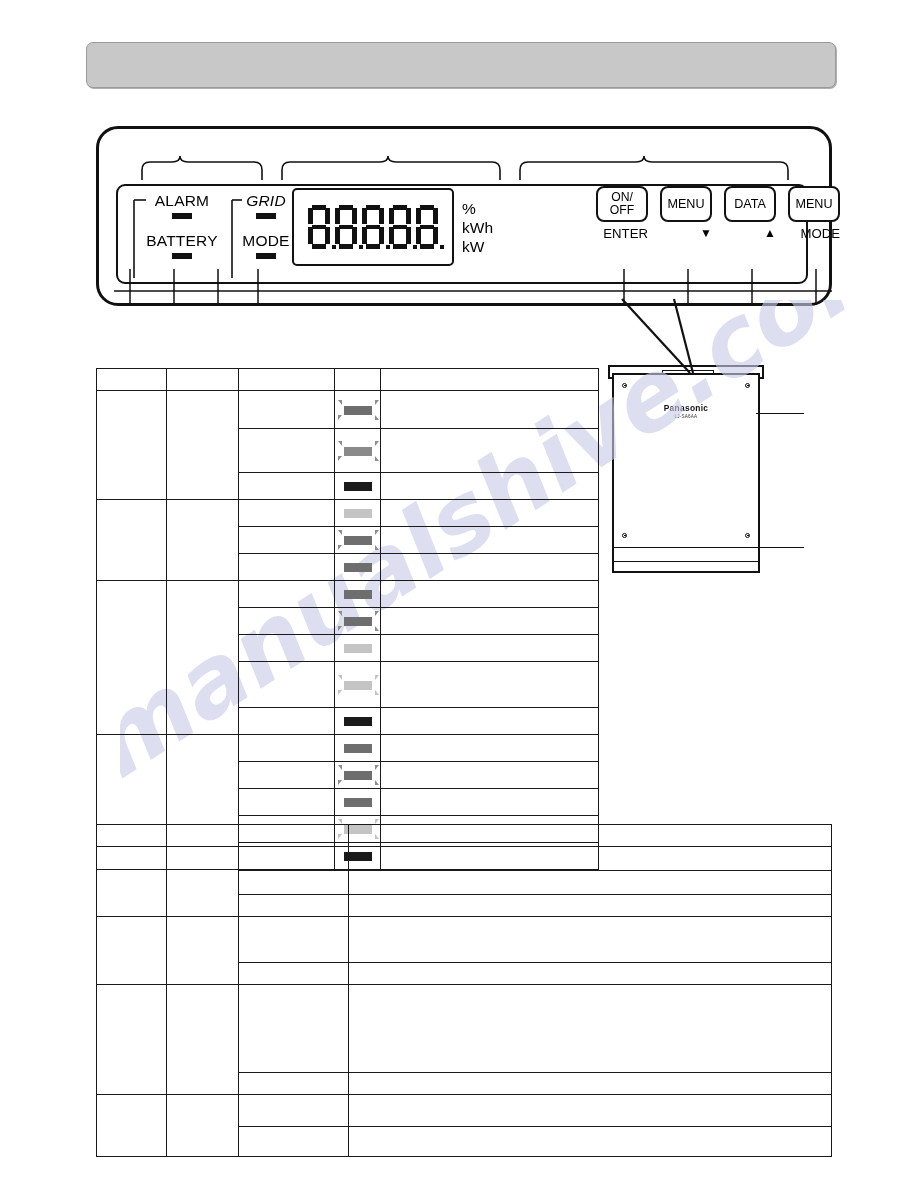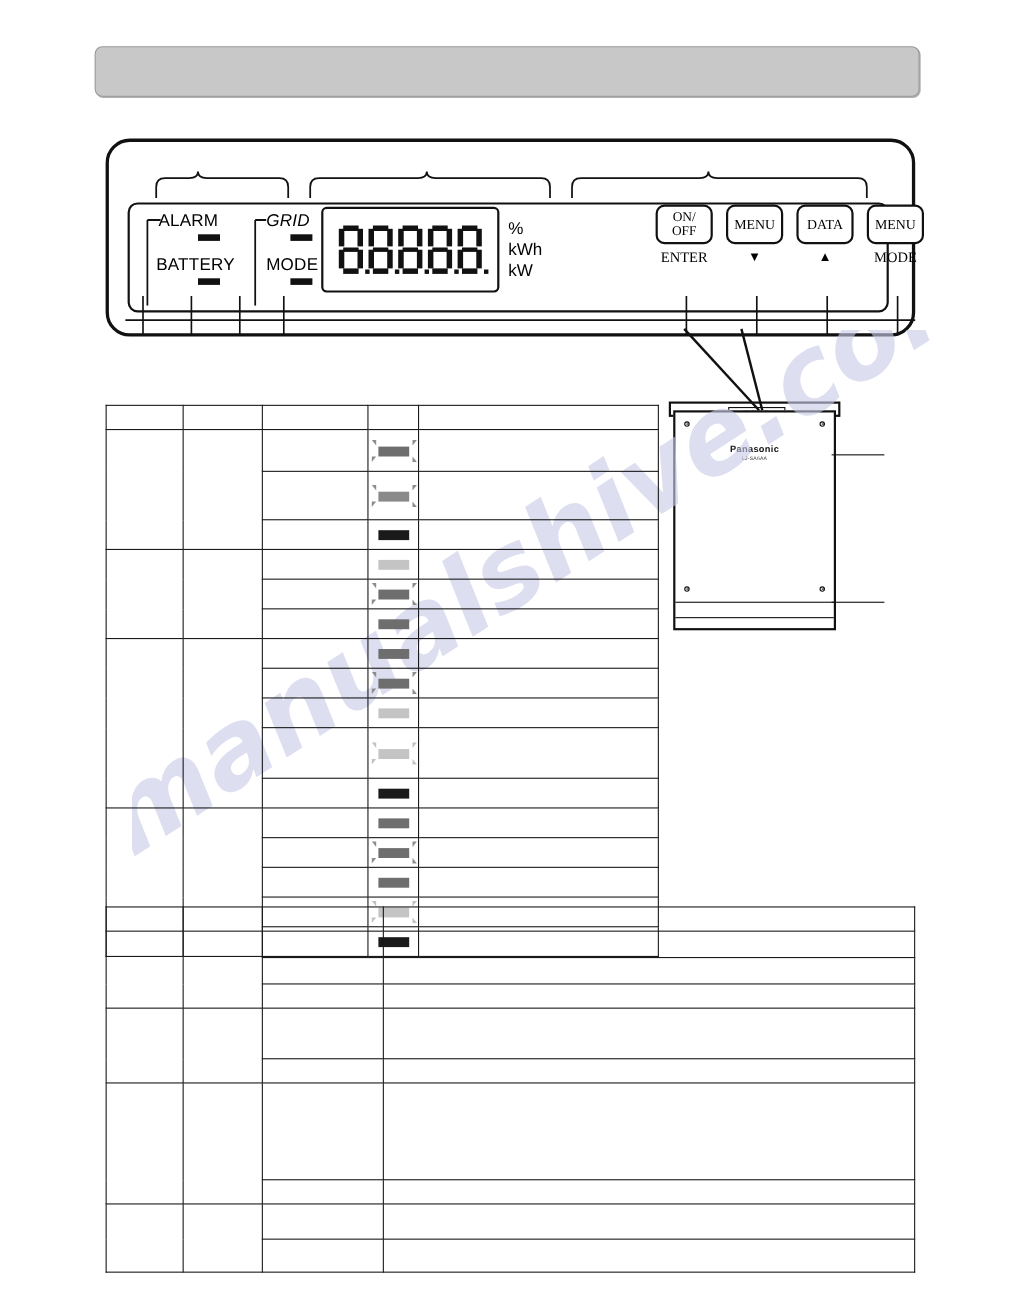--- a/index.html
+++ b/index.html
@@ -97,21 +97,21 @@
   
   .led-group {
     position: absolute;
     left: 38px;
     top: 66px;
     width: 168px;
     height: 84px;
   }
   .led-cell {
     position: absolute;
-    margin-left: 8px;
+    text-align: center;
   }
   .led-label {
     font-size: 15.5px;
     font-weight: 400;
     letter-spacing: .2px;
     white-space: nowrap;
     color: #000;
   }
   .led-bar {
     width: 20px;
@@ -195,22 +195,21 @@
   .button-group {
     position: absolute;
     left: 500px;
     top: 60px;
     width: 230px;
     height: 96px;
   }
   .btn-cell {
     position: absolute;
     width: 52px;
-    text-align: center;
-    font-family: Liberation Serif, serif;
+    text-align: right;
   }
   .btn-key {
     width: 52px;
     height: 36px;
     border: 2.2px solid #111;
     border-radius: 8px;
     background: #fff;
     box-sizing: border-box;
     display: flex;
     flex-direction: column;

